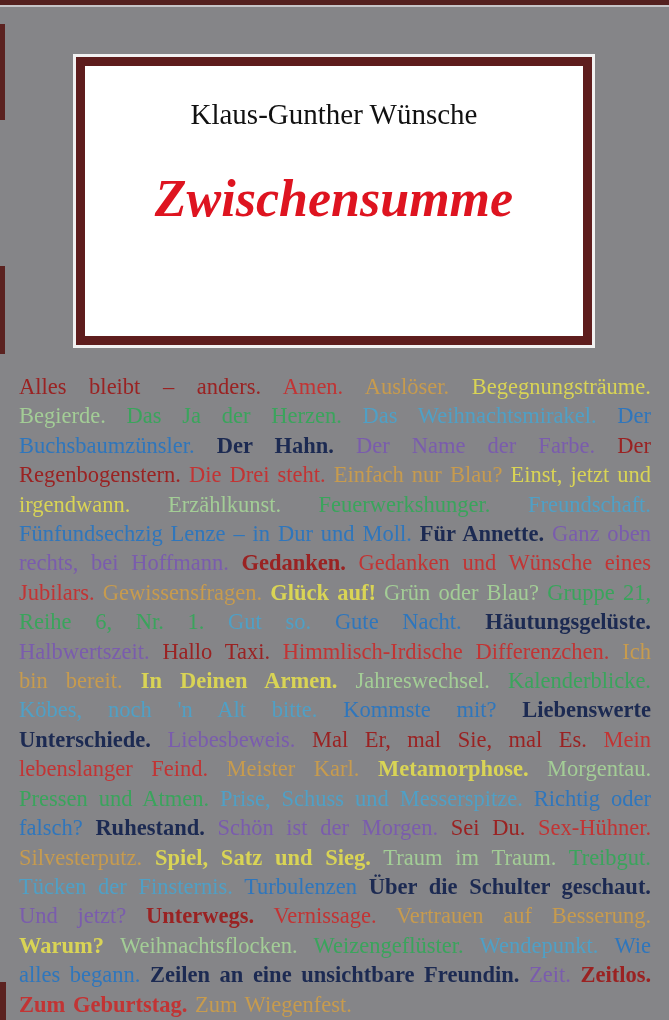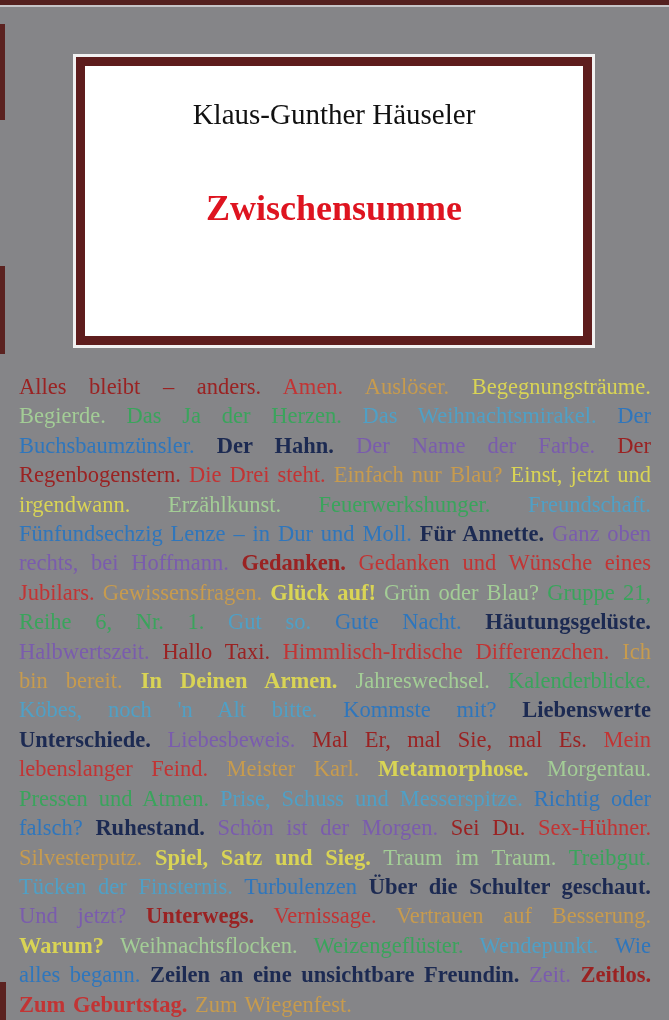--- a/index.html
+++ b/index.html
@@ -31,23 +31,24 @@
     border: 9px solid #5e1d1d;
     box-shadow: 0 0 0 3px rgba(253,253,253,0.9);
     text-align: center;
   }
   .author {
     margin-top: 32px;
     font-size: 29px;
     color: #111111;
   }
   .main-title {
-    margin-top: 56px;
-    font-size: 36px;
+    margin-top: 38px;
+    font-size: 52px;
     font-weight: 700;
+    font-style: italic;
     color: #de1420;
   }
   .subtitle {
     margin-top: 40px;
     font-size: 27px;
     line-height: 30px;
     color: #111111;
   }
 
   
@@ -68,19 +69,19 @@
 
 <div class="page">
 
   <div class="edge edge-top"></div>
   <div class="edge edge-top-light"></div>
   <div class="edge edge-left-a"></div>
   <div class="edge edge-left-b"></div>
   <div class="edge edge-bottom-left"></div>
 
   <div class="title-box">
-    <div class="author">Klaus-Gunther Häuseler</div>
+    <div class="author">Klaus-Gunther Wünsche</div>
     <div class="main-title" style="color: rgb(222, 20, 32);">Zwischensumme</div>
   </div>
 
   <div class="titles" id="titles-list"><span style="color: rgb(154, 34, 34);">Alles bleibt – anders.</span> <span style="color: rgb(194, 52, 52);">Amen.</span> <span style="color: rgb(199, 155, 78);">Auslöser.</span> <span style="color: rgb(217, 212, 85);">Begegnungsträume.</span> <span style="color: rgb(163, 205, 150);">Begierde.</span> <span style="color: rgb(58, 164, 92);">Das Ja der Herzen.</span> <span style="color: rgb(79, 160, 198);">Das Weihnachtsmirakel.</span> <span style="color: rgb(47, 118, 188);">Der Buchsbaumzünsler.</span> <span style="color: rgb(28, 42, 82); font-weight: 700;">Der Hahn.</span> <span style="color: rgb(122, 92, 173);">Der Name der Farbe.</span> <span style="color: rgb(154, 34, 34);">Der Regenbogenstern.</span> <span style="color: rgb(194, 52, 52);">Die Drei steht.</span> <span style="color: rgb(199, 155, 78);">Einfach nur Blau?</span> <span style="color: rgb(217, 212, 85);">Einst, jetzt und irgendwann.</span> <span style="color: rgb(163, 205, 150);">Erzählkunst.</span> <span style="color: rgb(58, 164, 92);">Feuerwerkshunger.</span> <span style="color: rgb(79, 160, 198);">Freundschaft.</span> <span style="color: rgb(47, 118, 188);">Fünfundsechzig Lenze – in Dur und Moll.</span> <span style="color: rgb(28, 42, 82); font-weight: 700;">Für Annette.</span> <span style="color: rgb(122, 92, 173);">Ganz oben rechts, bei Hoffmann.</span> <span style="color: rgb(154, 34, 34); font-weight: 700;">Gedanken.</span> <span style="color: rgb(194, 52, 52);">Gedanken und Wünsche eines Jubilars.</span> <span style="color: rgb(199, 155, 78);">Gewissensfragen.</span> <span style="color: rgb(217, 212, 85); font-weight: 700;">Glück auf!</span> <span style="color: rgb(163, 205, 150);">Grün oder Blau?</span> <span style="color: rgb(58, 164, 92);">Gruppe 21, Reihe 6, Nr. 1.</span> <span style="color: rgb(79, 160, 198);">Gut so.</span> <span style="color: rgb(47, 118, 188);">Gute Nacht.</span> <span style="color: rgb(28, 42, 82); font-weight: 700;">Häutungsgelüste.</span> <span style="color: rgb(122, 92, 173);">Halbwertszeit.</span> <span style="color: rgb(154, 34, 34);">Hallo Taxi.</span> <span style="color: rgb(194, 52, 52);">Himmlisch-Irdische Differenzchen.</span> <span style="color: rgb(199, 155, 78);">Ich bin bereit.</span> <span style="color: rgb(217, 212, 85); font-weight: 700;">In Deinen Armen.</span> <span style="color: rgb(163, 205, 150);">Jahreswechsel.</span> <span style="color: rgb(58, 164, 92);">Kalenderblicke.</span> <span style="color: rgb(79, 160, 198);">Köbes, noch 'n Alt bitte.</span> <span style="color: rgb(47, 118, 188);">Kommste mit?</span> <span style="color: rgb(28, 42, 82); font-weight: 700;">Liebenswerte Unterschiede.</span> <span style="color: rgb(122, 92, 173);">Liebesbeweis.</span> <span style="color: rgb(154, 34, 34);">Mal Er, mal Sie, mal Es.</span> <span style="color: rgb(194, 52, 52);">Mein lebenslanger Feind.</span> <span style="color: rgb(199, 155, 78);">Meister Karl.</span> <span style="color: rgb(217, 212, 85); font-weight: 700;">Metamorphose.</span> <span style="color: rgb(163, 205, 150);">Morgentau.</span> <span style="color: rgb(58, 164, 92);">Pressen und Atmen.</span> <span style="color: rgb(79, 160, 198);">Prise, Schuss und Messerspitze.</span> <span style="color: rgb(47, 118, 188);">Richtig oder falsch?</span> <span style="color: rgb(28, 42, 82); font-weight: 700;">Ruhestand.</span> <span style="color: rgb(122, 92, 173);">Schön ist der Morgen.</span> <span style="color: rgb(154, 34, 34);">Sei Du.</span> <span style="color: rgb(194, 52, 52);">Sex-Hühner.</span> <span style="color: rgb(199, 155, 78);">Silvesterputz.</span> <span style="color: rgb(217, 212, 85); font-weight: 700;">Spiel, Satz und Sieg.</span> <span style="color: rgb(163, 205, 150);">Traum im Traum.</span> <span style="color: rgb(58, 164, 92);">Treibgut.</span> <span style="color: rgb(79, 160, 198);">Tücken der Finsternis.</span> <span style="color: rgb(47, 118, 188);">Turbulenzen</span> <span style="color: rgb(28, 42, 82); font-weight: 700;">Über die Schulter geschaut.</span> <span style="color: rgb(122, 92, 173);">Und jetzt?</span> <span style="color: rgb(154, 34, 34); font-weight: 700;">Unterwegs.</span> <span style="color: rgb(194, 52, 52);">Vernissage.</span> <span style="color: rgb(199, 155, 78);">Vertrauen auf Besserung.</span> <span style="color: rgb(217, 212, 85); font-weight: 700;">Warum?</span> <span style="color: rgb(163, 205, 150);">Weihnachtsflocken.</span> <span style="color: rgb(58, 164, 92);">Weizengeflüster.</span> <span style="color: rgb(79, 160, 198);">Wendepunkt.</span> <span style="color: rgb(47, 118, 188);">Wie alles begann.</span> <span style="color: rgb(28, 42, 82); font-weight: 700;">Zeilen an eine unsichtbare Freundin.</span> <span style="color: rgb(122, 92, 173);">Zeit.</span> <span style="color: rgb(154, 34, 34); font-weight: 700;">Zeitlos.</span> <span style="color: rgb(194, 52, 52); font-weight: 700;">Zum Geburtstag.</span> <span style="color: rgb(199, 155, 78);">Zum Wiegenfest.</span></div>
 
 </div>
 
 </body></html>

